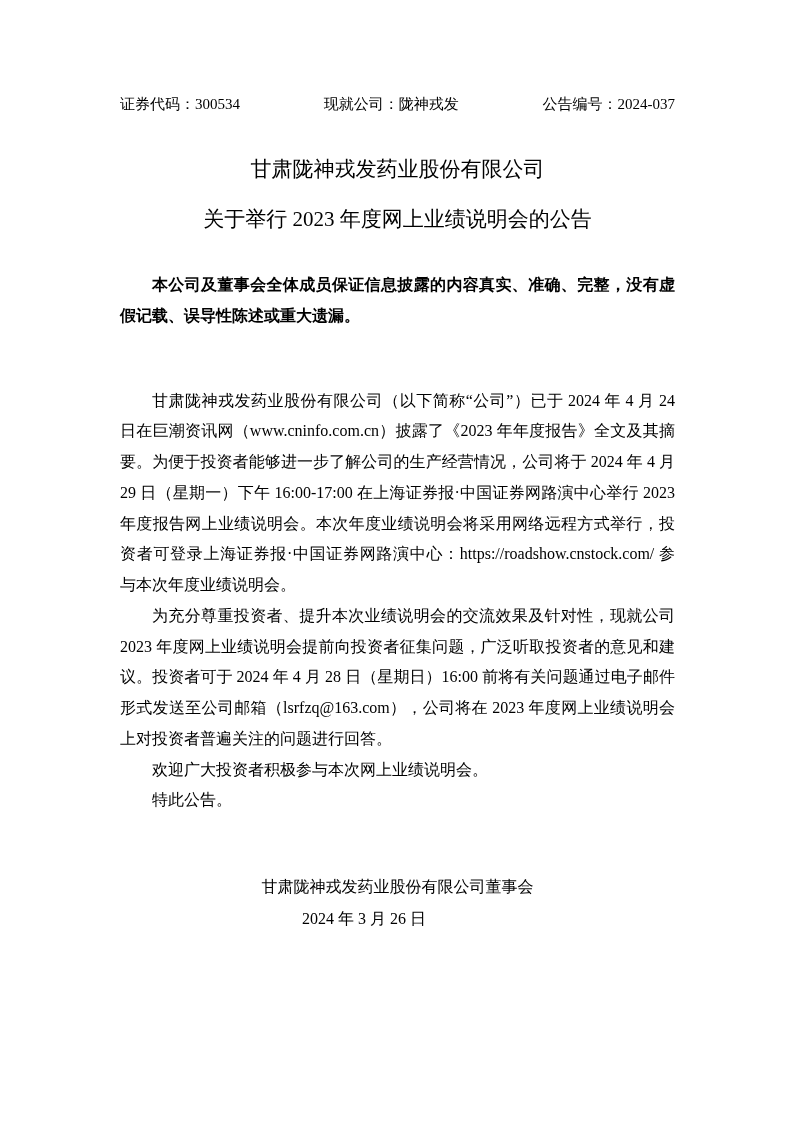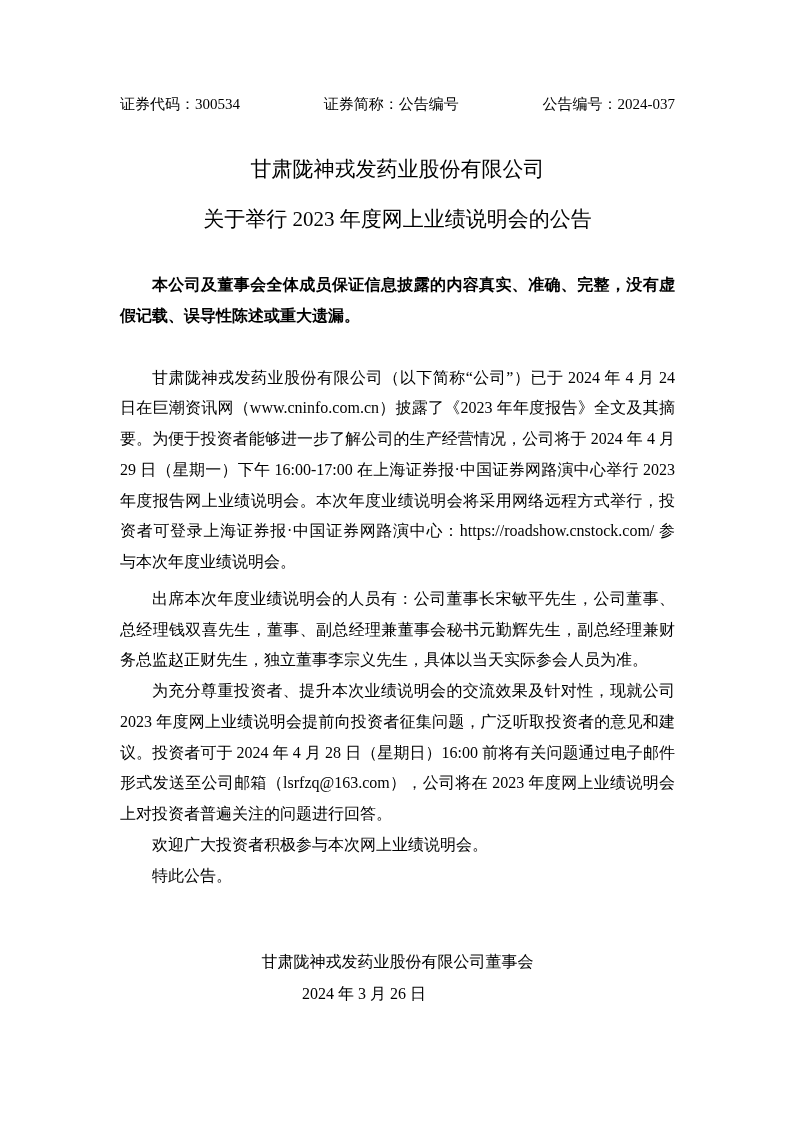--- a/index.html
+++ b/index.html
@@ -44,21 +44,21 @@
   .disclaimer {
     margin-top: 27px;
     font-size: 16px;
     font-weight: bold;
     line-height: 30.75px;
     text-align: justify;
     text-indent: 2em;
     font-family: Liberation Mono, monospace;
   }
   .body-text {
-    margin-top: 30px;
+    margin-top: 53px;
     font-size: 16px;
     line-height: 30.75px;
   }
   .body-text p {
     margin: 0;
     text-indent: 2em;
     text-align: justify;
   }
   .body-text p.p-offset {
     margin-top: 6px;
@@ -73,34 +73,33 @@
     padding-right: 67px;
   }
 </style>
 </head>
 <body>
 
 <div class="page">
 
   <div class="doc-header">
     <span>证券代码：300534</span>
-    <span>证券简称：公告编号</span>
+    <span>现就公司：陇神戎发</span>
     <span>公告编号：2024-037</span>
   </div>
 
   <div class="title-block">
     <div class="title-line">甘肃陇神戎发药业股份有限公司</div>
     <div class="title-line">关于举行 2023 年度网上业绩说明会的公告</div>
   </div>
 
   <div class="disclaimer">本公司及董事会全体成员保证信息披露的内容真实、准确、完整，没有虚假记载、误导性陈述或重大遗漏。</div>
 
   <div class="body-text">
     <p>甘肃陇神戎发药业股份有限公司（以下简称“公司”）已于 2024 年 4 月 24 日在巨潮资讯网（www.cninfo.com.cn）披露了《2023 年年度报告》全文及其摘要。为便于投资者能够进一步了解公司的生产经营情况，公司将于 2024 年 4 月 29 日（星期一）下午 16:00-17:00 在上海证券报·中国证券网路演中心举行 2023 年度报告网上业绩说明会。本次年度业绩说明会将采用网络远程方式举行，投资者可登录上海证券报·中国证券网路演中心：https://roadshow.cnstock.com/ 参与本次年度业绩说明会。</p>
-    <p class="p-offset">出席本次年度业绩说明会的人员有：公司董事长宋敏平先生，公司董事、总经理钱双喜先生，董事、副总经理兼董事会秘书元勤辉先生，副总经理兼财务总监赵正财先生，独立董事李宗义先生，具体以当天实际参会人员为准。</p>
     <p>为充分尊重投资者、提升本次业绩说明会的交流效果及针对性，现就公司 2023 年度网上业绩说明会提前向投资者征集问题，广泛听取投资者的意见和建议。投资者可于 2024 年 4 月 28 日（星期日）16:00 前将有关问题通过电子邮件形式发送至公司邮箱（lsrfzq@163.com），公司将在 2023 年度网上业绩说明会上对投资者普遍关注的问题进行回答。</p>
     <p>欢迎广大投资者积极参与本次网上业绩说明会。</p>
     <p>特此公告。</p>
   </div>
 
   <div class="signature">
     <div>甘肃陇神戎发药业股份有限公司董事会</div>
     <div class="sig-date">2024 年 3 月 26 日</div>
   </div>
 

